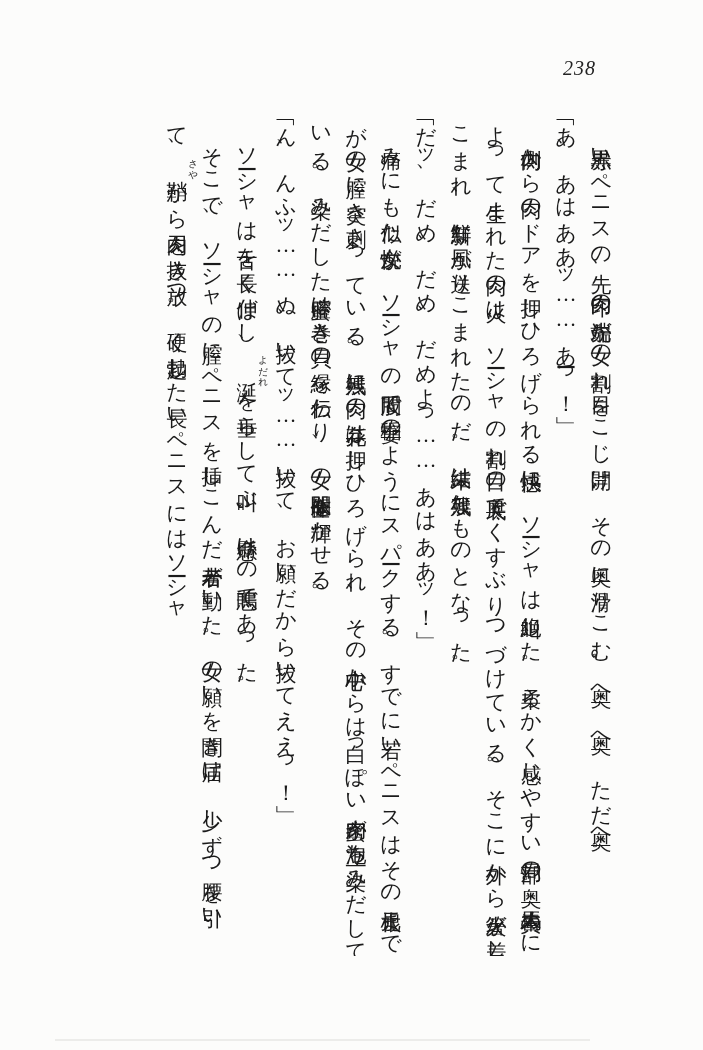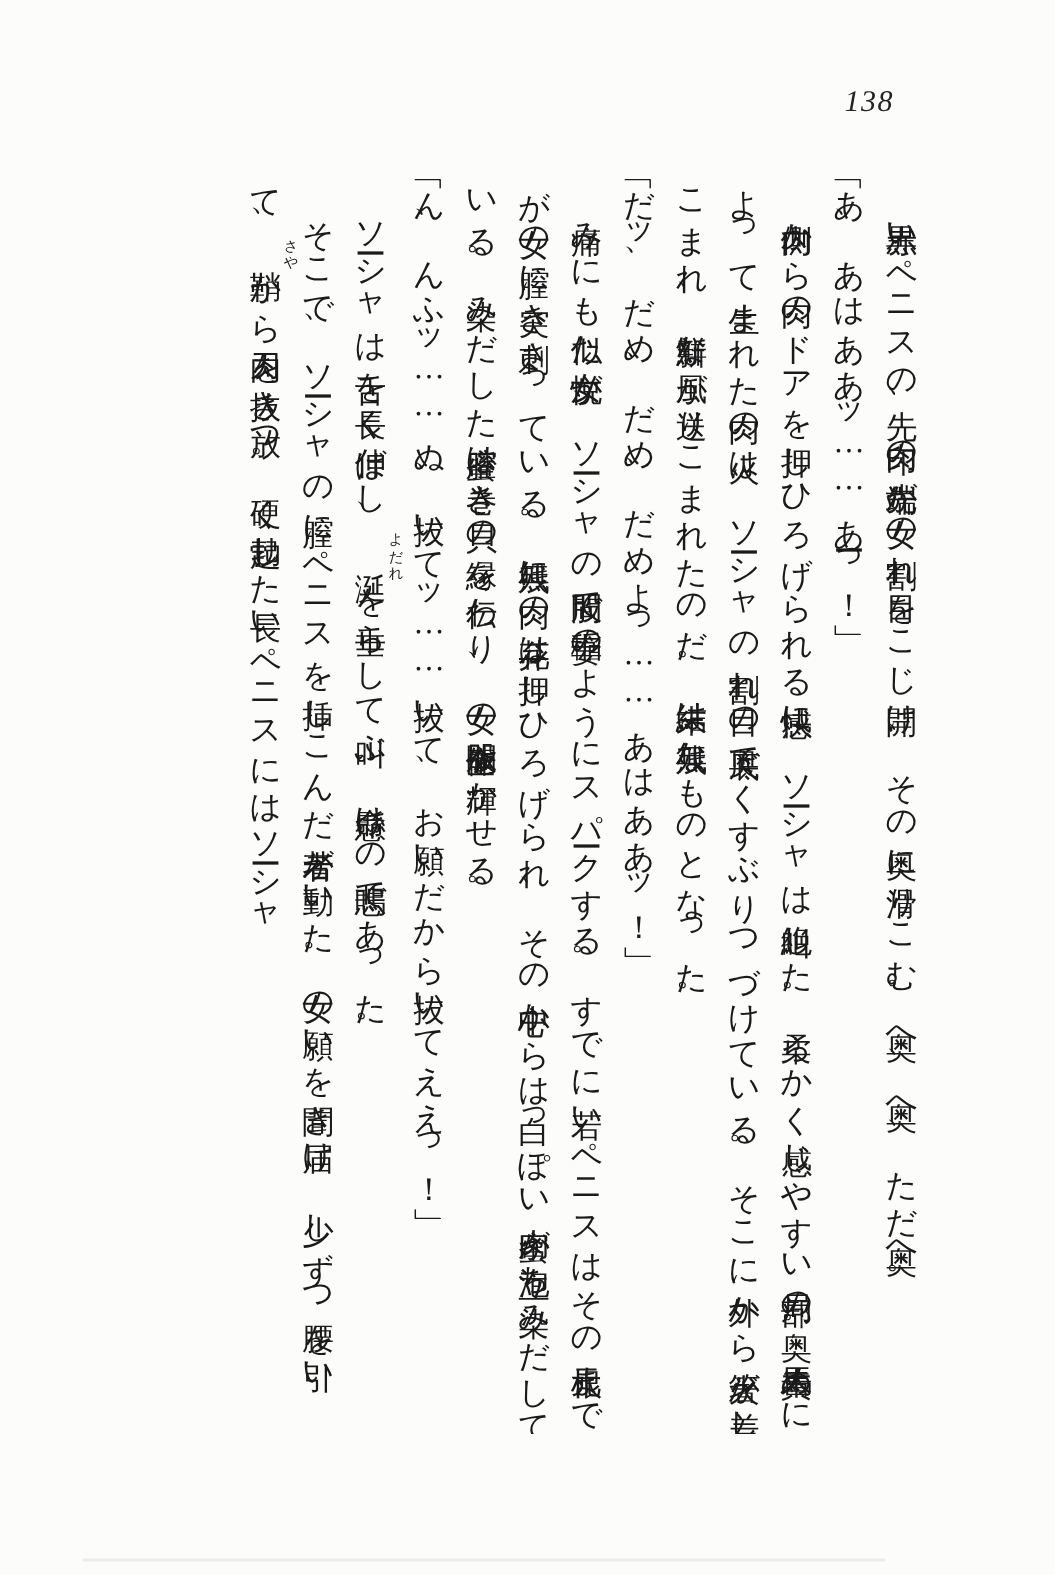--- a/index.html
+++ b/index.html
@@ -62,21 +62,21 @@
     left: 55px;
     width: 535px;
     height: 2px;
     background: #ececea;
   }
 </style>
 </head>
 <body>
 
 <div class="page">
-  <div class="page-number">138</div>
+  <div class="page-number">238</div>
 
   <div class="text-block">
       <p class="para narrative">赤黒いペニスの先、肉印の先端が女の割れ目をこじ開け、その奥に滑りこむ。奥へ、奥へ、ただ奥へ。</p>
       <p class="para dialogue">「あ、あはああッ……あーっ！」</p>
       <p class="para narrative">内側から肉のドアを押しひろげられる快感に、ソーシャは絶叫した。柔らかく感じやすい局部の奥。木馬責めによって生まれた肉の火は、ソーシャの割れ目の奥底でくすぶりつづけている。そこに外から火箸が差しこまれ、新鮮な風が送りこまれたのだ。結末は無残なものとなった。</p>
       <p class="para dialogue">「だッ、だめ、だめ、だめよっ……あはああッ！」</p>
       <p class="para narrative">痛みにも似た女悦が、ソーシャの股間で稲妻のようにスパークする。すでに若いペニスはその根元までが女の膣に突き刺さっている。無残に肉の花弁は押しひろげられ、その中心からは白っぽい肉蜜が泡立ち染みだしている。染みだした膣蜜は巻き貝の縁を伝わり、女の股間全体を輝かせる。</p>
       <p class="para dialogue">「ん、んふッ……ぬ、抜いてッ……抜いて、お願いだから抜いてええっ！」</p>
       <p class="para narrative">ソーシャは舌を長く伸ばし、<ruby>涎<rt>よだれ</rt></ruby>を垂らして叫ぶ。命懸けの悲鳴であった。</p>
       <p class="para narrative">そこで、ソーシャの膣にペニスを挿しこんだ若者が動いた。女の願いを聞き届け、少しずつ腰を引いて、<ruby>鞘<rt>さや</rt></ruby>から肉刀を抜き放つ。硬く勃起した長いペニスにはソーシャ</p>

